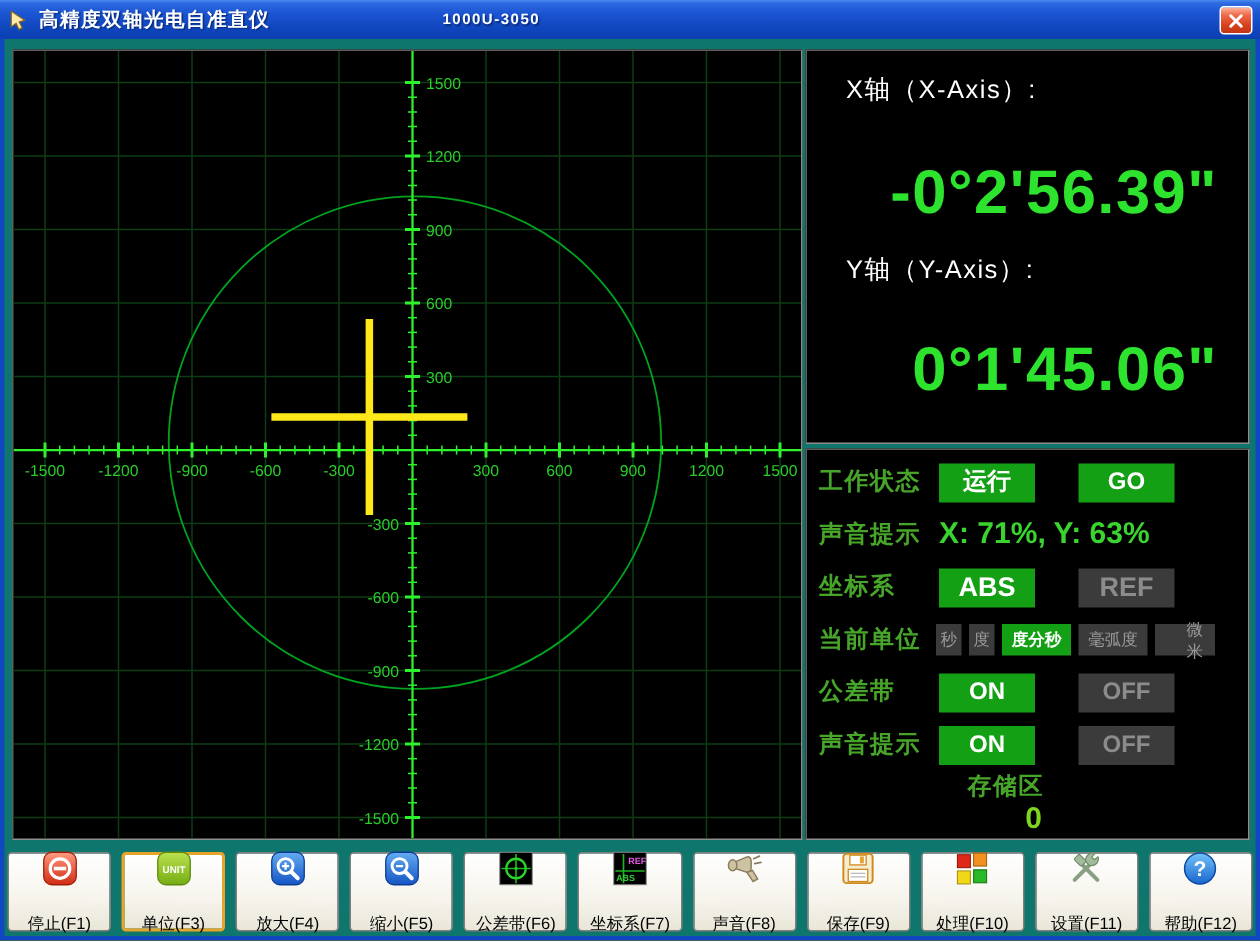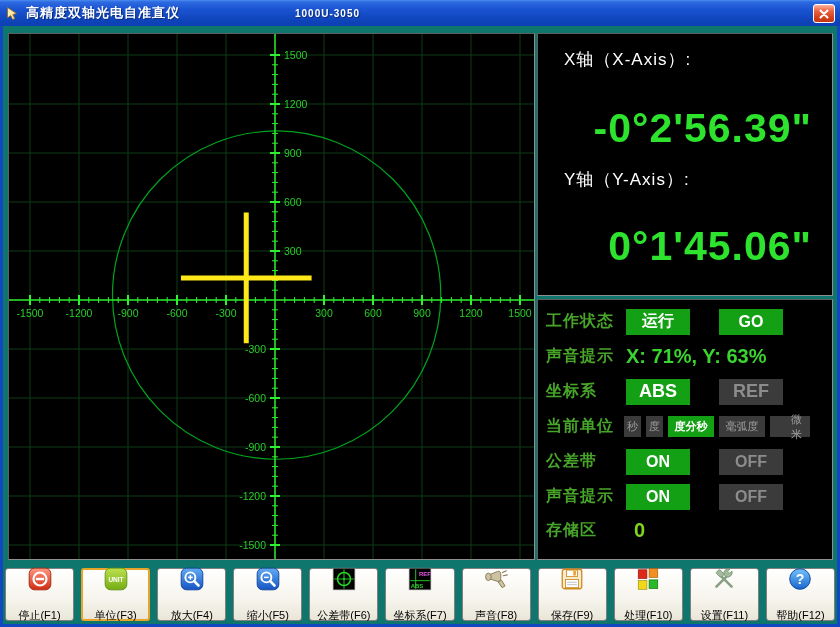--- a/index.html
+++ b/index.html
@@ -291,21 +291,21 @@
     <div class="srow">
       <span class="slabel">公差带</span>
       <div class="sbtn on">ON</div>
       <div class="sbtn off">OFF</div>
     </div>
     <div class="srow">
       <span class="slabel">声音提示</span>
       <div class="sbtn on">ON</div>
       <div class="sbtn off">OFF</div>
     </div>
-    <div class="srow" style="height:32px;">
+    <div class="srow" style="height:32px;flex-direction:column;">
       <span class="slabel">存储区</span>
       <span class="sval storage">0</span>
     </div>
   </div>
 
   <div class="toolbar">
 
     <div class="tool-btn">
       <svg class="tool-icon" viewBox="0 0 24 24">
         <rect x="2" y="2" width="20" height="20" rx="5" fill="url(#gradRed)" stroke="#9c2008" stroke-width="0.8"></rect>

